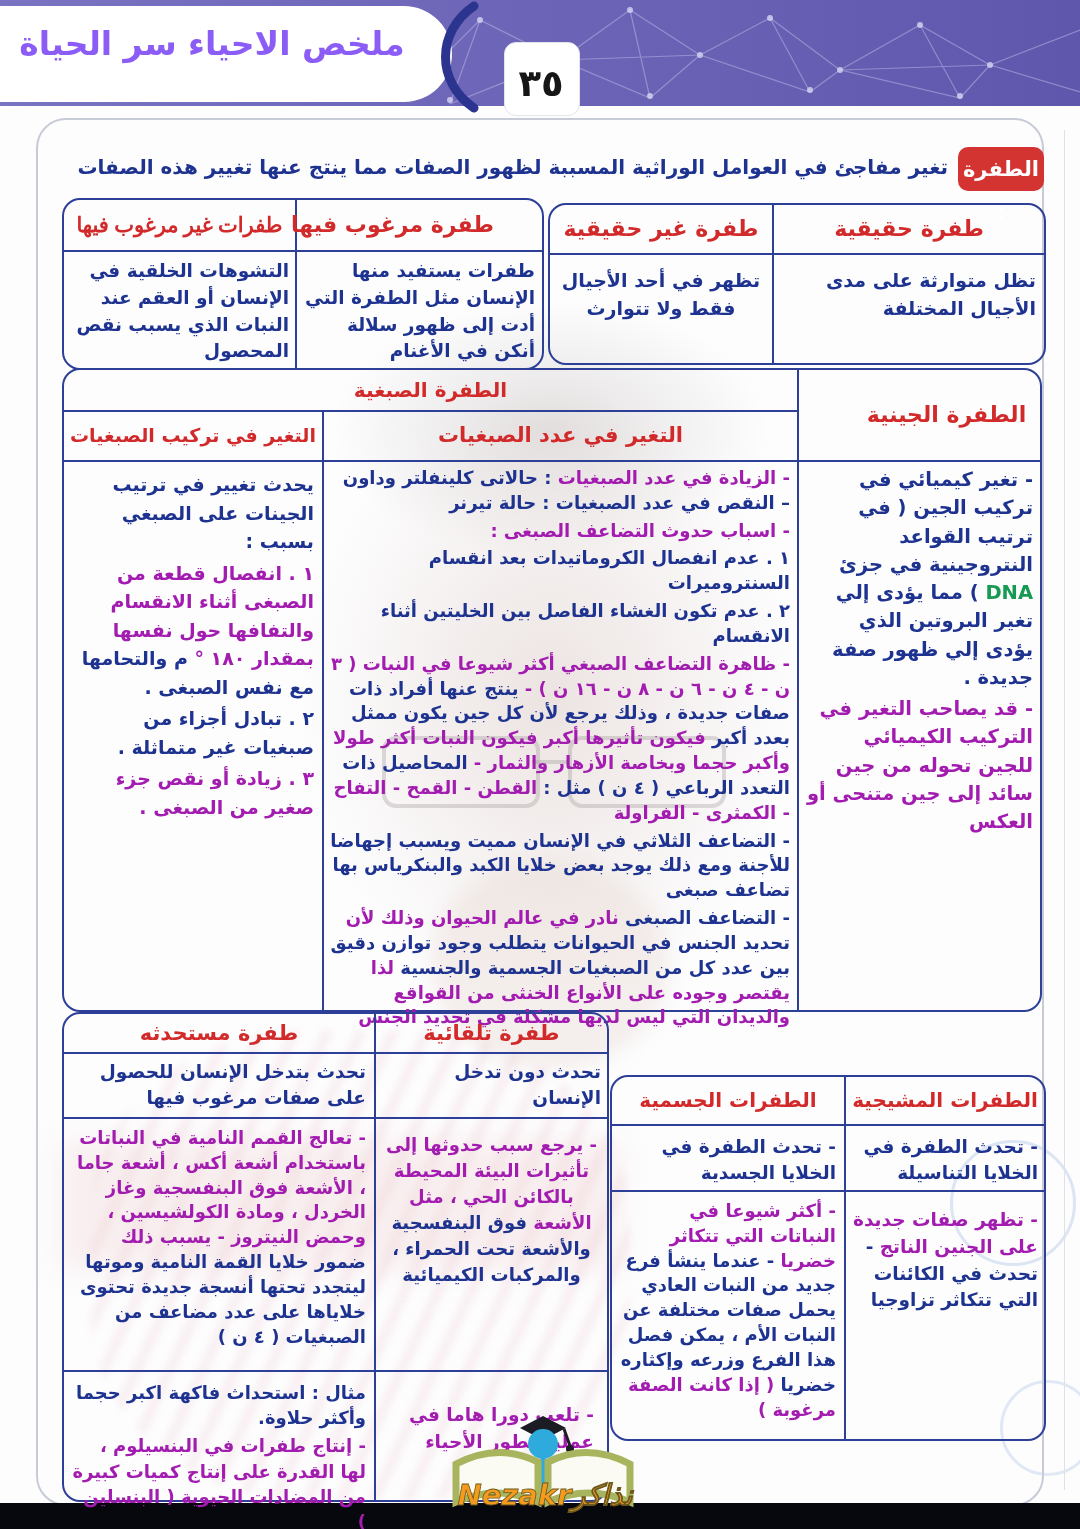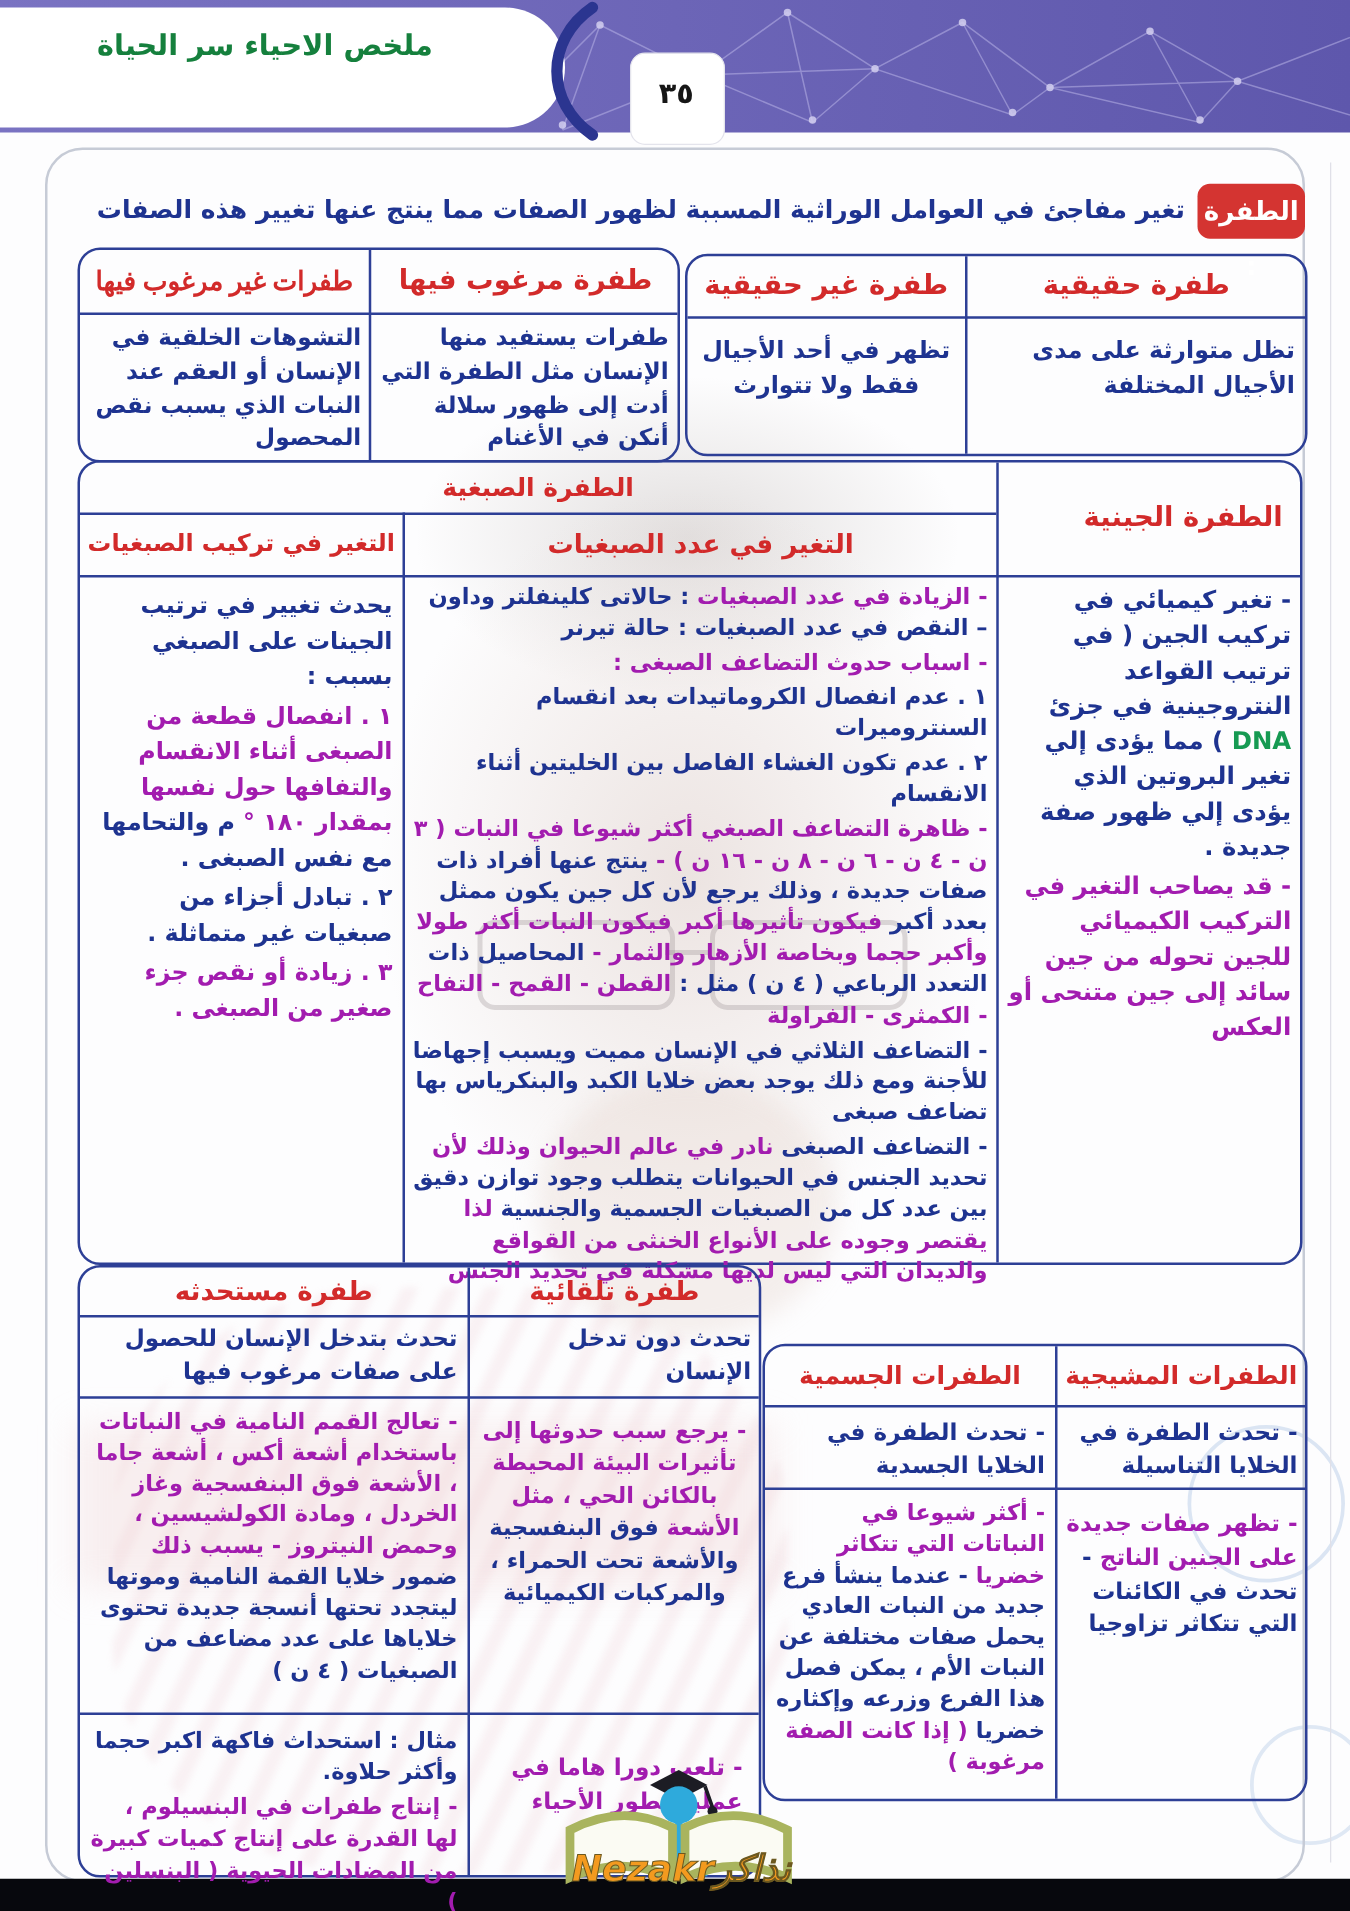--- a/index.html
+++ b/index.html
@@ -2,25 +2,25 @@
 <html lang="ar"><head>
 <meta charset="utf-8">
 <style>
   html,body{margin:0;padding:0;background:#ffffff;}
   #page{position:relative;width:1080px;height:1529px;overflow:hidden;
         font-family:"DejaVu Sans",sans-serif;font-weight:bold;background:#fdfdfe;}
   .abs{position:absolute;}
   
   #band{left:0;top:0;width:1080px;height:106px;background:linear-gradient(90deg,#7a73c2,#5e57ac);}
   #title-label{left:0;top:6px;width:452px;height:96px;background:#ffffff;border-radius:0 60px 60px 0;}
-  #title-text{left:6px;top:24px;width:412px;text-align:center;color:#15803d;font-size:23px;
+  #title-text{left:6px;top:24px;width:412px;text-align:center;color:#8b5cf6;font-size:33px;
               direction:rtl;letter-spacing:0;}
   #bracket{left:420px;top:-2px;}
   #page-tab{left:504px;top:42px;width:74px;height:72px;background:#ffffff;border:1px solid #e4e4ec;border-radius:12px;}
-  #page-number{left:504px;top:62px;width:74px;text-align:center;color:#161616;font-size:23px;}
+  #page-number{left:504px;top:62px;width:74px;text-align:center;color:#161616;font-size:37px;}
   
   #card{left:36px;top:118px;width:1004px;height:1384px;border:2px solid #c6cbd6;border-radius:30px;background:transparent;}
   #edge-line{left:1064px;top:130px;width:1px;height:1360px;background:#e0e0e8;}
   #bottom-bar{left:0;top:1503px;width:1080px;height:26px;background:#07080d;}
   
   .wm{position:absolute;pointer-events:none;}
   #wm-hair{left:330px;top:300px;width:440px;height:260px;border-radius:50%;
            background:radial-gradient(ellipse at center,rgba(186,178,175,.40),rgba(186,178,175,0) 70%);}
   #wm-face{left:300px;top:390px;width:500px;height:620px;
            background:radial-gradient(ellipse at center,rgba(219,202,196,.50),rgba(219,202,196,0) 70%);}
@@ -112,21 +112,21 @@
     <div class="hline" style="left:0;top:48px;width:494px;"></div>
     <div class="cell hdr" style="left:224px;top:0;width:270px;height:48px;line-height:48px;font-size:22px;">طفرة حقيقية</div>
     <div class="cell hdr" style="left:0;top:0;width:222px;height:48px;line-height:48px;font-size:22px;">طفرة غير حقيقية</div>
     <div class="cell navy" style="left:232px;top:62px;width:254px;font-size:19px;line-height:1.45;text-align:right;">تظل متوارثة على مدى الأجيال المختلفة</div>
     <div class="cell navy" style="left:8px;top:62px;width:206px;font-size:19px;line-height:1.45;text-align:center;">تظهر في أحد الأجيال فقط ولا تتوارث</div>
   </div>
 
   <div class="abs tbl" style="left:62px;top:198px;width:478px;height:168px;">
     <div class="vline" style="left:231px;top:0;height:168px;"></div>
     <div class="hline" style="left:0;top:50px;width:478px;"></div>
-    <div class="cell hdr" style="left:248px;top:0;width:217px;height:50px;line-height:50px;font-size:22px;">طفرة مرغوب فيها</div>
+    <div class="cell hdr" style="left:220px;top:0;width:217px;height:50px;line-height:50px;font-size:22px;">طفرة مرغوب فيها</div>
     <div class="cell hdr" style="left:0;top:0;width:231px;height:50px;line-height:50px;font-size:21px;font-family:Liberation Serif, serif;">طفرات غير مرغوب فيها</div>
     <div class="cell navy" style="left:239px;top:58px;width:232px;font-size:18.5px;line-height:1.45;text-align:right;">طفرات يستفيد منها الإنسان مثل الطفرة التي أدت إلى ظهور سلالة أنكن في الأغنام</div>
     <div class="cell navy" style="left:6px;top:58px;width:219px;font-size:18.5px;line-height:1.45;text-align:right;">التشوهات الخلقية في الإنسان أو العقم عند النبات الذي يسبب نقص المحصول</div>
   </div>
 
   <div class="abs tbl" style="left:62px;top:368px;width:976px;height:640px;">
     <div class="vline" style="left:733px;top:0;height:640px;"></div>
     <div class="vline" style="left:258px;top:40px;height:600px;"></div>
     <div class="hline" style="left:0;top:40px;width:733px;"></div>
     <div class="hline" style="left:0;top:90px;width:976px;"></div>

